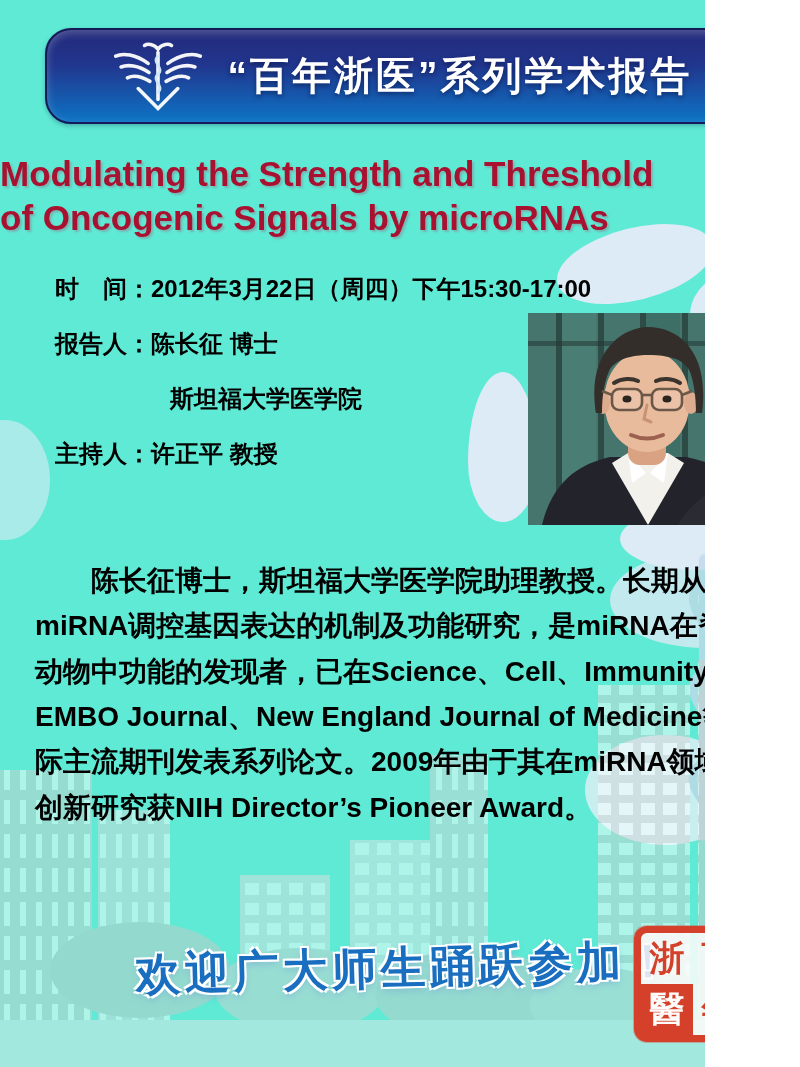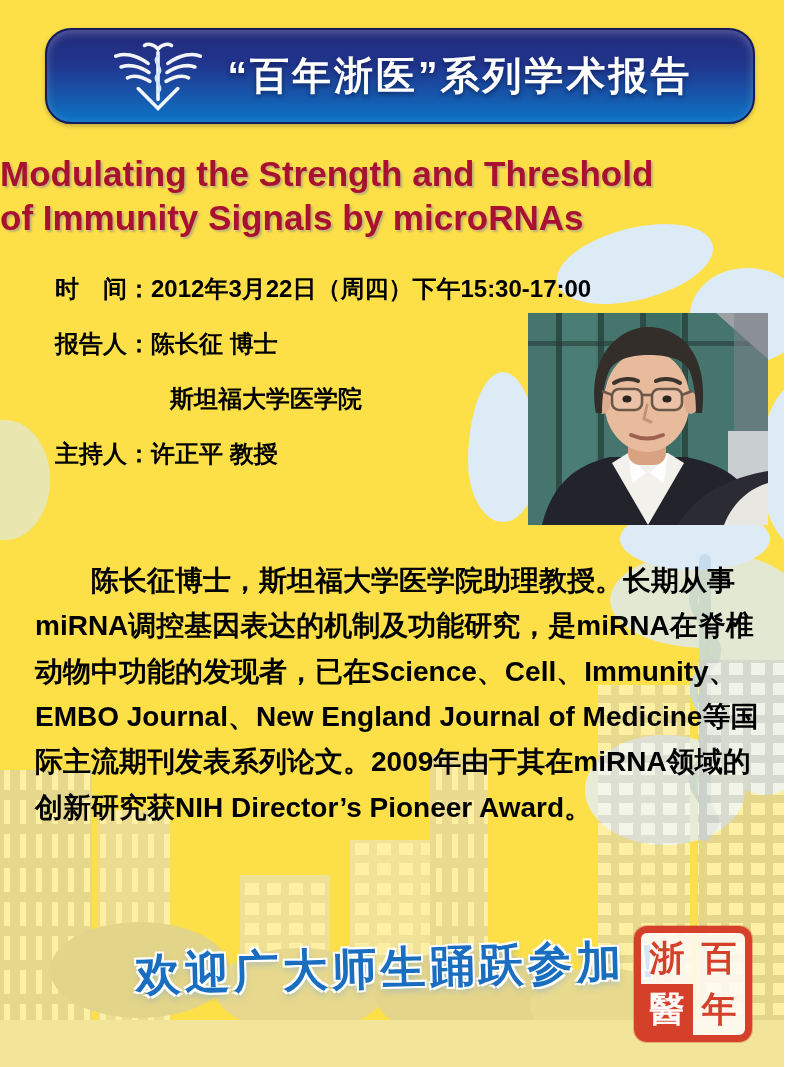--- a/index.html
+++ b/index.html
@@ -1,18 +1,19 @@
 <!DOCTYPE html>
 <html><head>
 <meta charset="utf-8">
 <style>
   html,body{margin:0;padding:0;background:#ffffff;}
   .poster{
-    position:relative;width:784px;height:1067px;background:#fde047;overflow:hidden;
+    position:relative;width:672px;height:1067px;background:#5eead4;overflow:hidden;
     font-family:"Liberation Sans","DejaVu Sans",sans-serif;
+    padding-left:33px;
   }
   
   .wm{position:absolute;pointer-events:none;}
   .blob{position:absolute;background:#dcebf5;border-radius:50%;}
   
   .banner{
     position:absolute;left:45px;top:28px;width:706px;height:92px;border-radius:26px;
     background:linear-gradient(180deg,#23297a 0%,#21368e 38%,#0d74c5 100%);
     border:2px solid #151b58;display:flex;align-items:center;justify-content:center;gap:20px;
     box-shadow:inset 0 3px 8px rgba(255,255,255,.25), 0 2px 4px rgba(0,0,60,.25);
@@ -122,21 +123,21 @@
         <path d="M55 10 C50 4 43 4 40 6"></path>
         <path d="M55 10 C60 4 67 4 70 6"></path>
       </g>
       <path d="M55 18 C47 25 63 31 55 38 C47 45 63 51 55 58" fill="none" stroke="#cfe8f8" stroke-width="3" stroke-linecap="round"></path>
     </svg>
     <div class="banner-text">“百年浙医”系列学术报告</div>
   </div>
 
   <div class="title">
     <div>Modulating the Strength and Threshold</div>
-    <div>of Immunity Signals by microRNAs</div>
+    <div>of Oncogenic Signals by microRNAs</div>
   </div>
 
   <div class="details">
     <div class="row"><span>时　间：</span><span>2012年3月22日（周四）下午15:30-17:00</span></div>
     <div class="row"><span>报告人：</span><span>陈长征 博士</span></div>
     <div class="row affil"><span>斯坦福大学医学院</span></div>
     <div class="row"><span>主持人：</span><span>许正平 教授</span></div>
   </div>
 
   <div class="photo">

